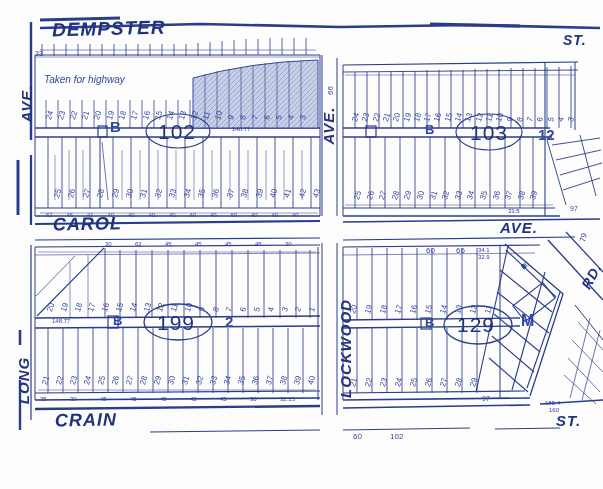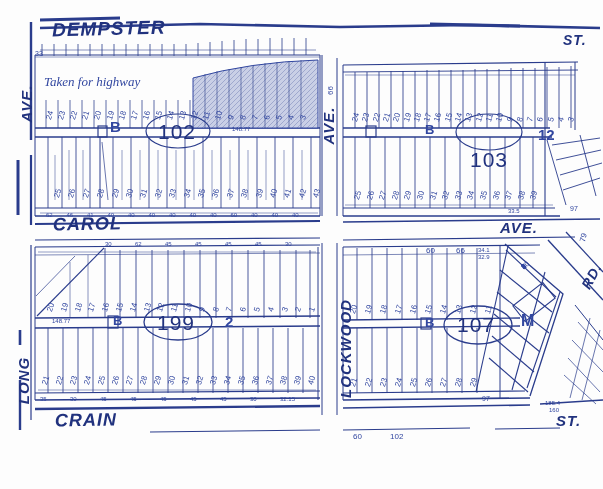--- a/index.html
+++ b/index.html
@@ -3,21 +3,21 @@
 <meta charset="utf-8">
 <style>
   html,body{margin:0;padding:0;background:#fff;}
   body{width:603px;height:489px;overflow:hidden;font-family:"Liberation Sans",sans-serif;}
   #map{position:relative;width:603px;height:489px;background:#fdfdfd;overflow:hidden;}
   #map svg{position:absolute;top:0;left:0;}
   .ink{stroke:#2a3c8c;fill:none;}
   .street-label{position:absolute;font-family:"Liberation Sans",sans-serif;font-style:italic;font-weight:bold;color:#21327e;letter-spacing:1px;white-space:nowrap;}
   .blk-num{position:absolute;font-family:"Liberation Sans",sans-serif;color:#21327e;font-size:21px;letter-spacing:1px;white-space:nowrap;}
   .tiny{position:absolute;font-family:"Liberation Sans",sans-serif;color:#3247a0;white-space:nowrap;}
-  .note{position:absolute;font-family:Liberation Serif, serif;font-style:italic;color:#3247a0;font-size:13px;white-space:nowrap;}
+  .note{position:absolute;font-family:Liberation Sans, sans-serif;font-style:italic;color:#3247a0;font-size:10px;white-space:nowrap;}
 </style>
 </head>
 <body>
 
 <div id="map">
 
   <svg width="603" height="489">
     <defs>
       <pattern id="hatch" width="5" height="5" patternUnits="userSpaceOnUse">
         <rect width="5" height="5" fill="#c9cfe6"></rect>
@@ -355,29 +355,29 @@
   <div class="street-label" style="left:0px;top:372px;font-size:15px;transform:rotate(-90deg);transform-origin:center;">LONG</div>
 
   <div class="street-label" style="left:310px;top:117px;font-size:15px;transform:rotate(-90deg);transform-origin:center;">AVE.</div>
   <div class="street-label" style="left:296px;top:340px;font-size:15px;transform:rotate(-90deg);transform-origin:center;">LOCKWOOD</div>
 
   <div class="street-label" style="left:578px;top:268px;font-size:14px;transform:rotate(-62deg);transform-origin:center;">RD.</div>
 
   <div class="blk-num" style="left:158px;top:120px;">102</div>
   <div class="tiny" style="left:110px;top:118px;font-size:15px;font-weight:bold;">B</div>
 
-  <div class="blk-num" style="left:470px;top:121px;margin-top:27px;">103</div>
+  <div class="blk-num" style="left:470px;top:121px;">103</div>
   <div class="tiny" style="left:425px;top:122px;font-size:13px;font-weight:bold;">B</div>
   <div class="tiny" style="left:538px;top:126px;font-size:15px;font-weight:bold;">12</div>
 
   <div class="blk-num" style="left:157px;top:311px;">199</div>
   <div class="tiny" style="left:113px;top:313px;font-size:13px;font-weight:bold;">B</div>
   <div class="tiny" style="left:225px;top:313px;font-size:15px;font-weight:bold;">2</div>
 
-  <div class="blk-num" style="left:457px;top:313px;">107</div>
+  <div class="blk-num" style="left:457px;top:313px;">129</div>
   <div class="tiny" style="left:425px;top:315px;font-size:13px;font-weight:bold;">B</div>
   <div class="tiny" style="left:521px;top:312px;font-size:16px;font-weight:bold;">M</div>
 
   <div class="note" style="left:44px;top:74px;">Taken for highway</div>
 
   <div class="tiny" style="left:35px;top:50px;font-size:7px;">33</div>
   <div class="tiny" style="left:232px;top:126px;font-size:6px;">148.77</div>
   <div class="tiny" style="left:52px;top:318px;font-size:6px;">148.77</div>
   <div class="tiny" style="left:326px;top:86px;font-size:8px;transform:rotate(-90deg);">66</div>
   <div class="tiny" style="left:570px;top:205px;font-size:7px;">97</div>

